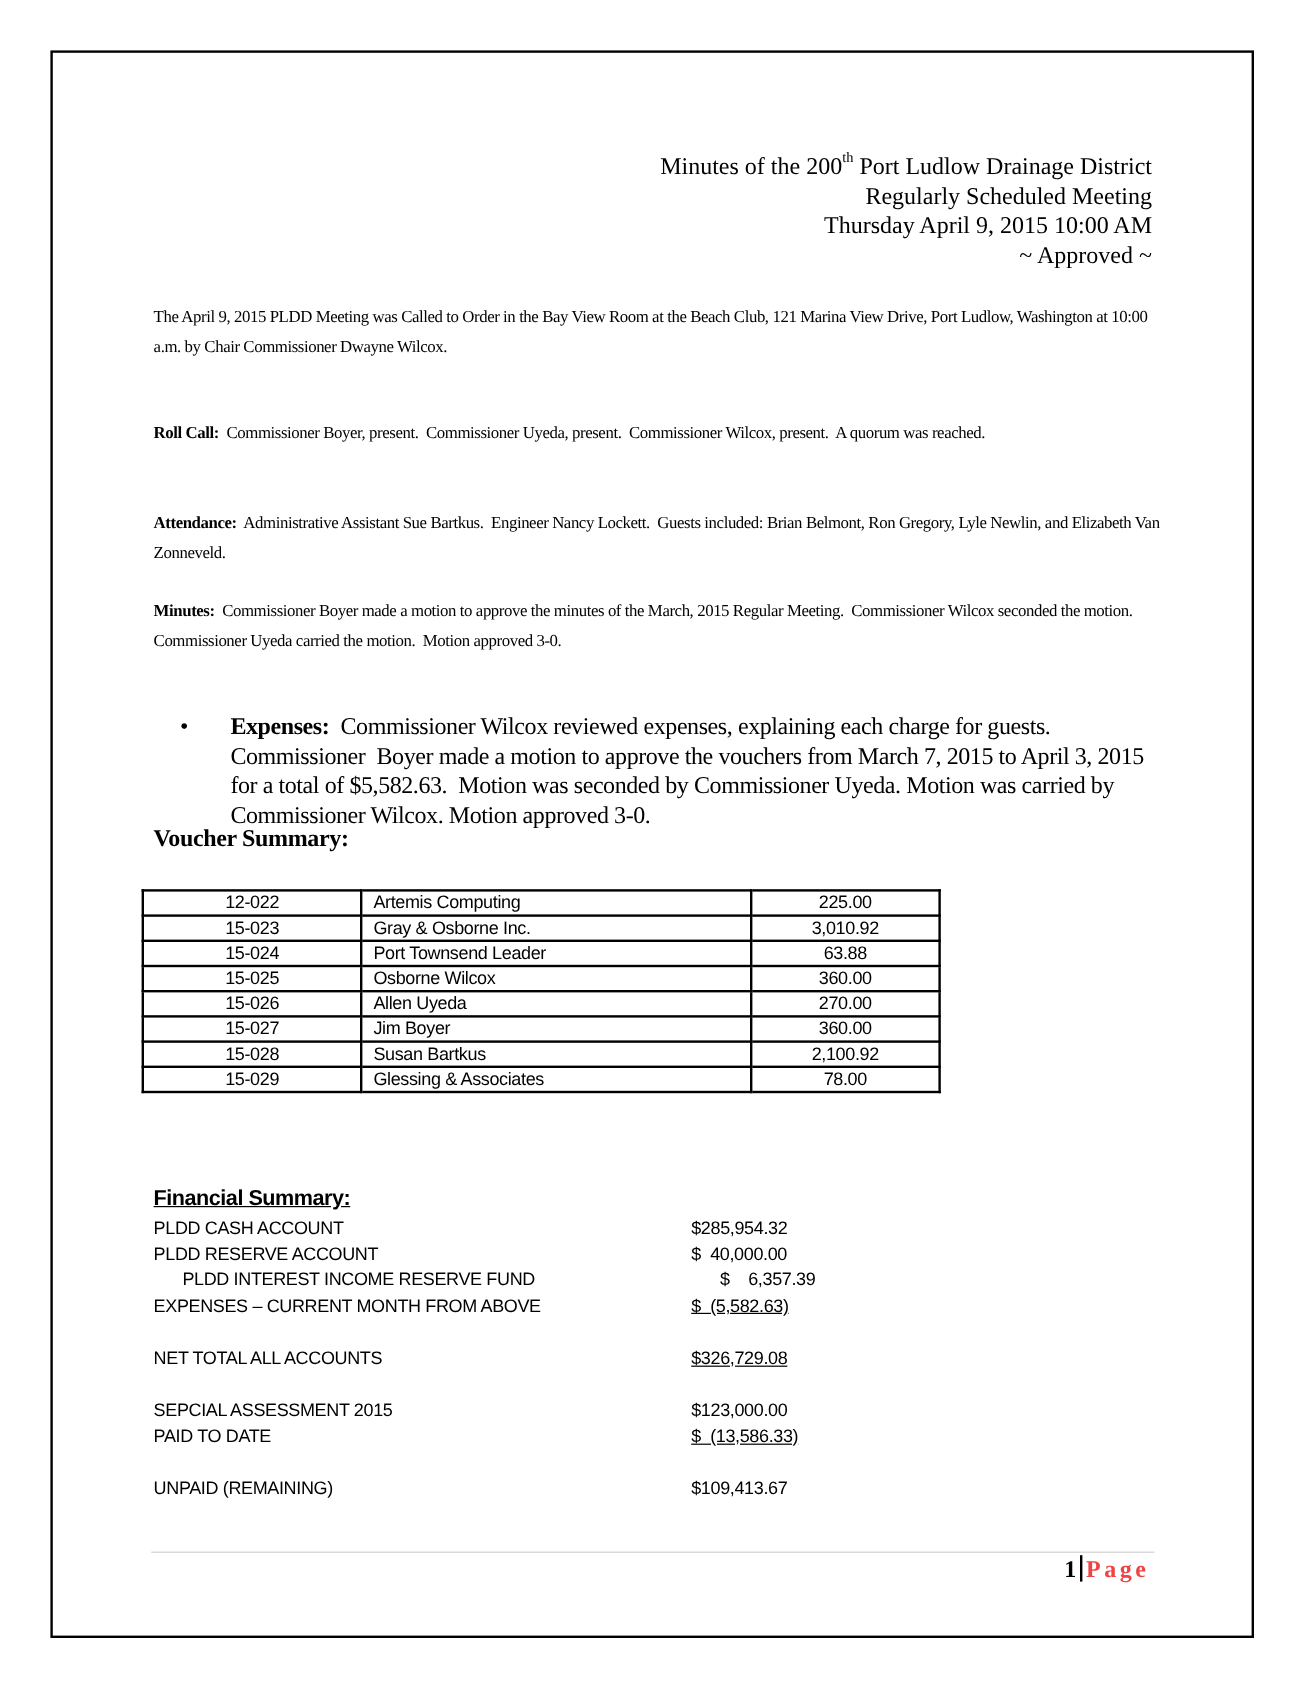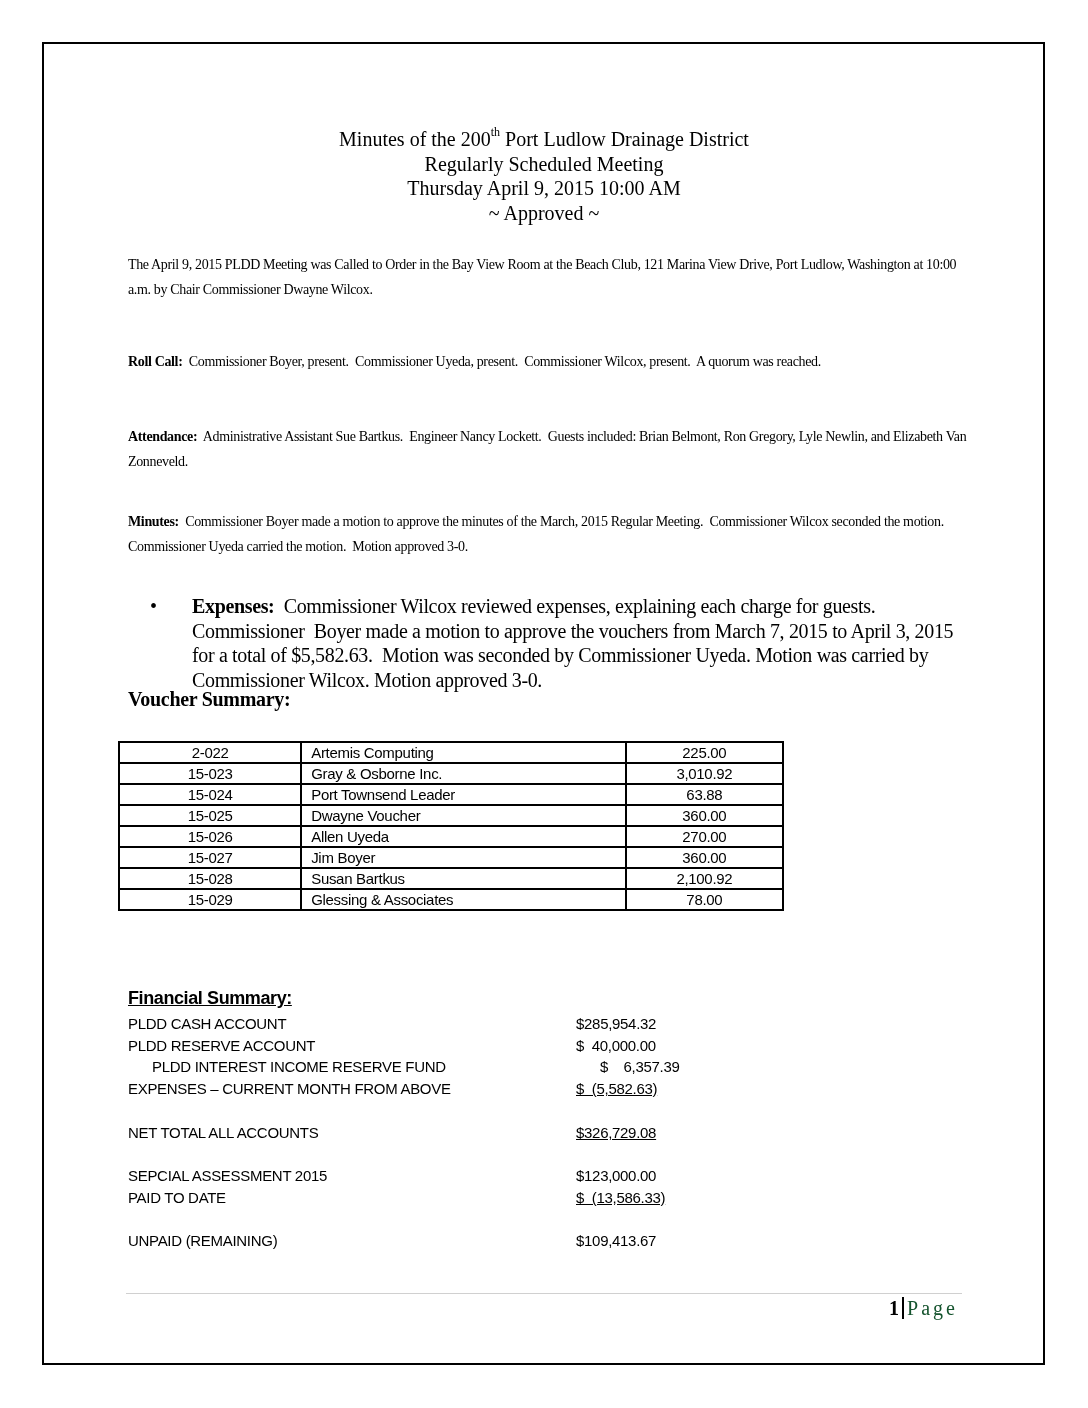--- a/index.html
+++ b/index.html
@@ -6,21 +6,21 @@
     body { width: 1088px; height: 1408px; position: relative; overflow: hidden; }
     .page-border {
       position: absolute; left: 42px; top: 42px; width: 999px; height: 1319px;
       border: 2px solid #000;
     }
     .serif { font-family: "Liberation Serif", "DejaVu Serif", serif; color: #000; }
     .sans { font-family: "Liberation Sans", "DejaVu Sans", sans-serif; color: #000; }
 
     .title-block {
       position: absolute; left: 128px; width: 832px; top: 127px;
-      text-align: center; font-size: 20px; line-height: 24.5px;
+      text-align: right; font-size: 20px; line-height: 24.5px;
     }
     .title-block sup { font-size: 12px; line-height: 0; position: relative; top: -2px; }
 
     .para {
       position: absolute; left: 128px; width: 840px;
       font-size: 14px; line-height: 24.5px; letter-spacing: -0.35px;
     }
     .para b { font-weight: bold; }
 
     .bullet-item {
@@ -55,21 +55,21 @@
     .fin-value.ul { text-decoration: underline; }
 
     .footer-rule {
       position: absolute; left: 126px; top: 1293px; width: 836px; height: 1px; background: #d0d0d0;
     }
     .footer-page {
       position: absolute; right: 130px; top: 1295px; font-size: 20px; line-height: 26px;
     }
     .footer-page .pnum { font-weight: bold; color: #000; }
     .footer-page .sep { display: inline-block; width: 2px; height: 22px; background: #000; vertical-align: -4px; margin: 0 3px; }
-    .footer-page .plabel { color: #14532d; font-weight: normal; letter-spacing: 3px; }
+    .footer-page .plabel { color: #ef4444; font-weight: bold; letter-spacing: 3px; }
   </style>
 </head>
 <body>
 
 <div class="page-border"></div>
 
 <div class="title-block serif">
   <div><span>Minutes of the 200</span><sup>th</sup><span> Port Ludlow Drainage District</span></div>
   <div>Regularly Scheduled Meeting</div>
   <div>Thursday April 9, 2015 10:00 AM</div>
@@ -81,53 +81,53 @@
 </div>
 
 <div class="para serif" style="top:350px;">
   <b>Roll Call:</b><span style="white-space:pre-wrap;">  Commissioner Boyer, present.  Commissioner Uyeda, present.  Commissioner Wilcox, present.  A quorum was reached.</span>
 </div>
 
 <div class="para serif" style="top:425px;">
   <b>Attendance:</b><span style="white-space:pre-wrap;">  Administrative Assistant Sue Bartkus.  Engineer Nancy Lockett.  Guests included: Brian Belmont, Ron Gregory, Lyle Newlin, and Elizabeth Van Zonneveld.</span>
 </div>
 
-<div class="para serif" style="top:498px;margin-top:12px;">
+<div class="para serif" style="top:498px;">
   <b>Minutes:</b><span style="white-space:pre-wrap;">  Commissioner Boyer made a motion to approve the minutes of the March, 2015 Regular Meeting.  Commissioner Wilcox seconded the motion.  Commissioner Uyeda carried the motion.  Motion approved 3-0.</span>
 </div>
 
 <div class="bullet-item serif">
   <span class="bullet-dot">•</span>
   <div class="bullet-text">
     <b>Expenses:</b><span style="white-space:pre-wrap;text-align:right;">  Commissioner Wilcox reviewed expenses, explaining each charge for guests. Commissioner  Boyer made a motion to approve the vouchers from March 7, 2015 to April 3, 2015 for a total of $5,582.63.  Motion was seconded by Commissioner Uyeda. Motion was carried by Commissioner Wilcox. Motion approved 3-0.</span>
   </div>
 </div>
 
 <div class="voucher-heading serif">Voucher Summary:</div>
 
 <table class="voucher-table sans">
   <tbody id="voucher-body">
       <tr>
-        <td class="c-num">2-022</td>
+        <td class="c-num">12-022</td>
         <td class="c-payee">Artemis Computing</td>
         <td class="c-amt">225.00</td>
       </tr>
       <tr>
         <td class="c-num">15-023</td>
         <td class="c-payee">Gray &amp; Osborne Inc.</td>
         <td class="c-amt">3,010.92</td>
       </tr>
       <tr>
         <td class="c-num">15-024</td>
         <td class="c-payee">Port Townsend Leader</td>
         <td class="c-amt">63.88</td>
       </tr>
       <tr>
         <td class="c-num">15-025</td>
-        <td class="c-payee">Dwayne Voucher</td>
+        <td class="c-payee">Osborne Wilcox</td>
         <td class="c-amt">360.00</td>
       </tr>
       <tr>
         <td class="c-num">15-026</td>
         <td class="c-payee">Allen Uyeda</td>
         <td class="c-amt">270.00</td>
       </tr>
       <tr>
         <td class="c-num">15-027</td>
         <td class="c-payee">Jim Boyer</td>

